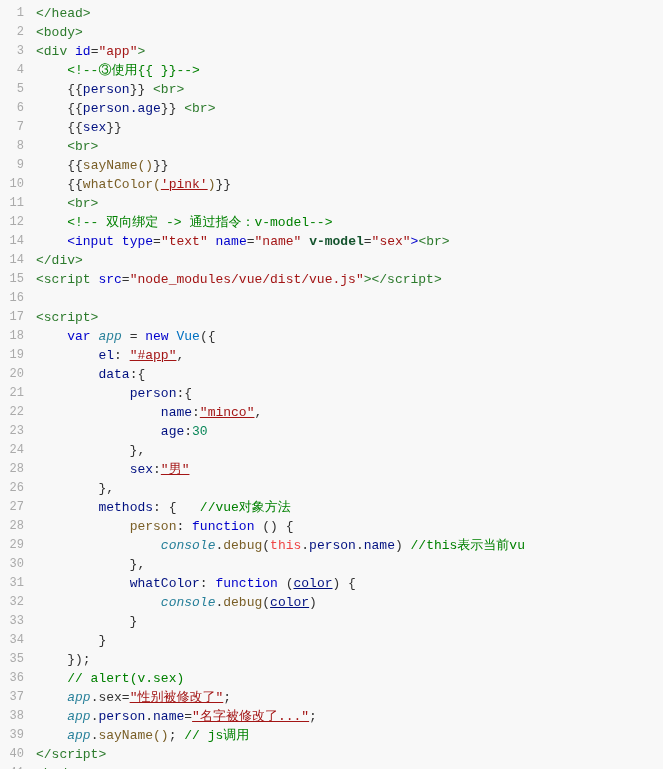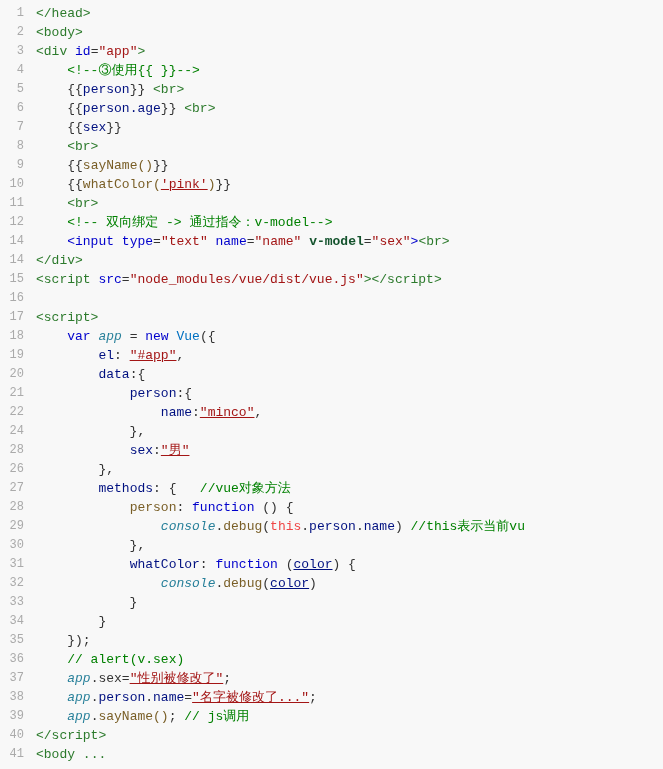--- a/index.html
+++ b/index.html
@@ -152,20 +152,24 @@
       </div>
       <div class="code-line">
         <span class="line-num">21</span>
         <span class="line-content">            <span class="c-prop">person</span>:{</span>
       </div>
       <div class="code-line">
         <span class="line-num">22</span>
         <span class="line-content">                <span class="c-prop">name</span>:<span class="c-string">"minco"</span>,</span>
       </div>
       <div class="code-line">
+        <span class="line-num">23</span>
+        <span class="line-content">                <span class="c-prop">age</span>:<span class="c-num">30</span></span>
+      </div>
+      <div class="code-line">
         <span class="line-num">24</span>
         <span class="line-content">            },</span>
       </div>
       <div class="code-line">
         <span class="line-num">28</span>
         <span class="line-content">            <span class="c-prop">sex</span>:<span class="c-string">"男"</span></span>
       </div>
       <div class="code-line">
         <span class="line-num">26</span>
         <span class="line-content">        },</span>

